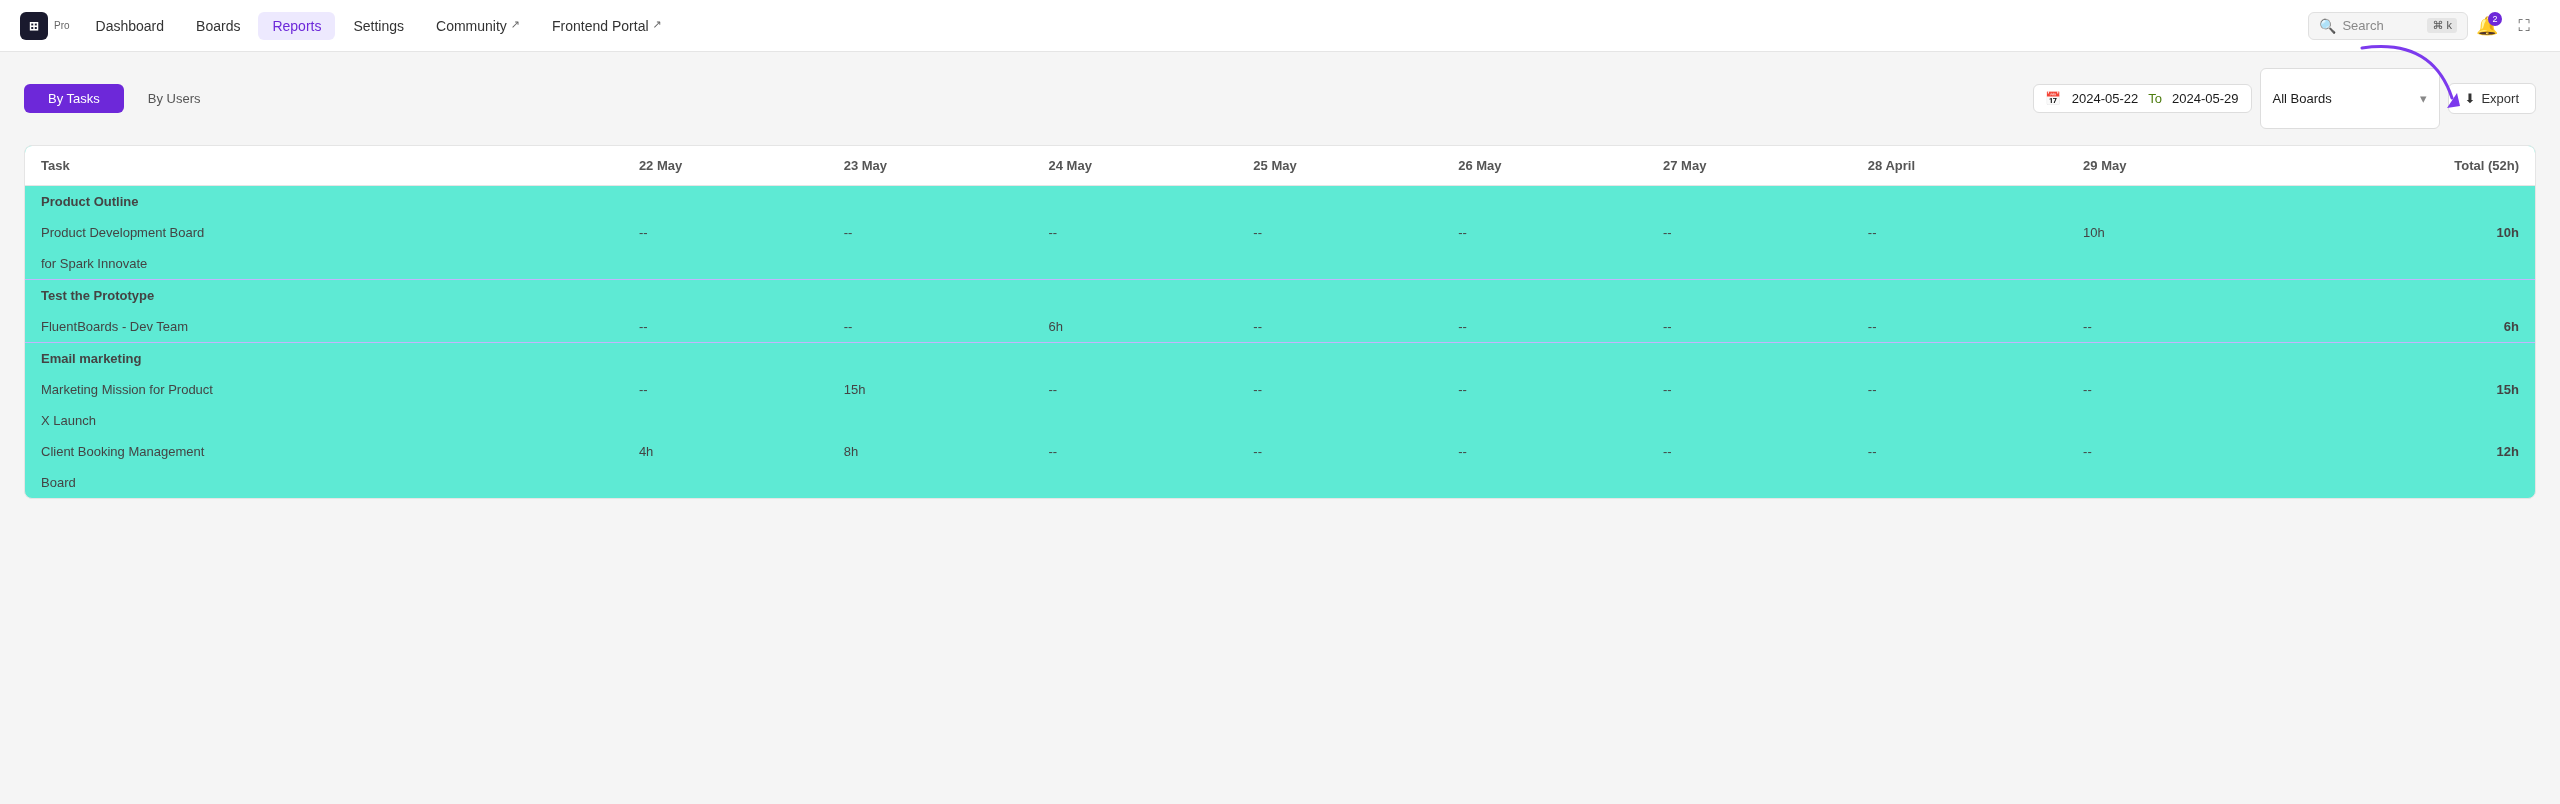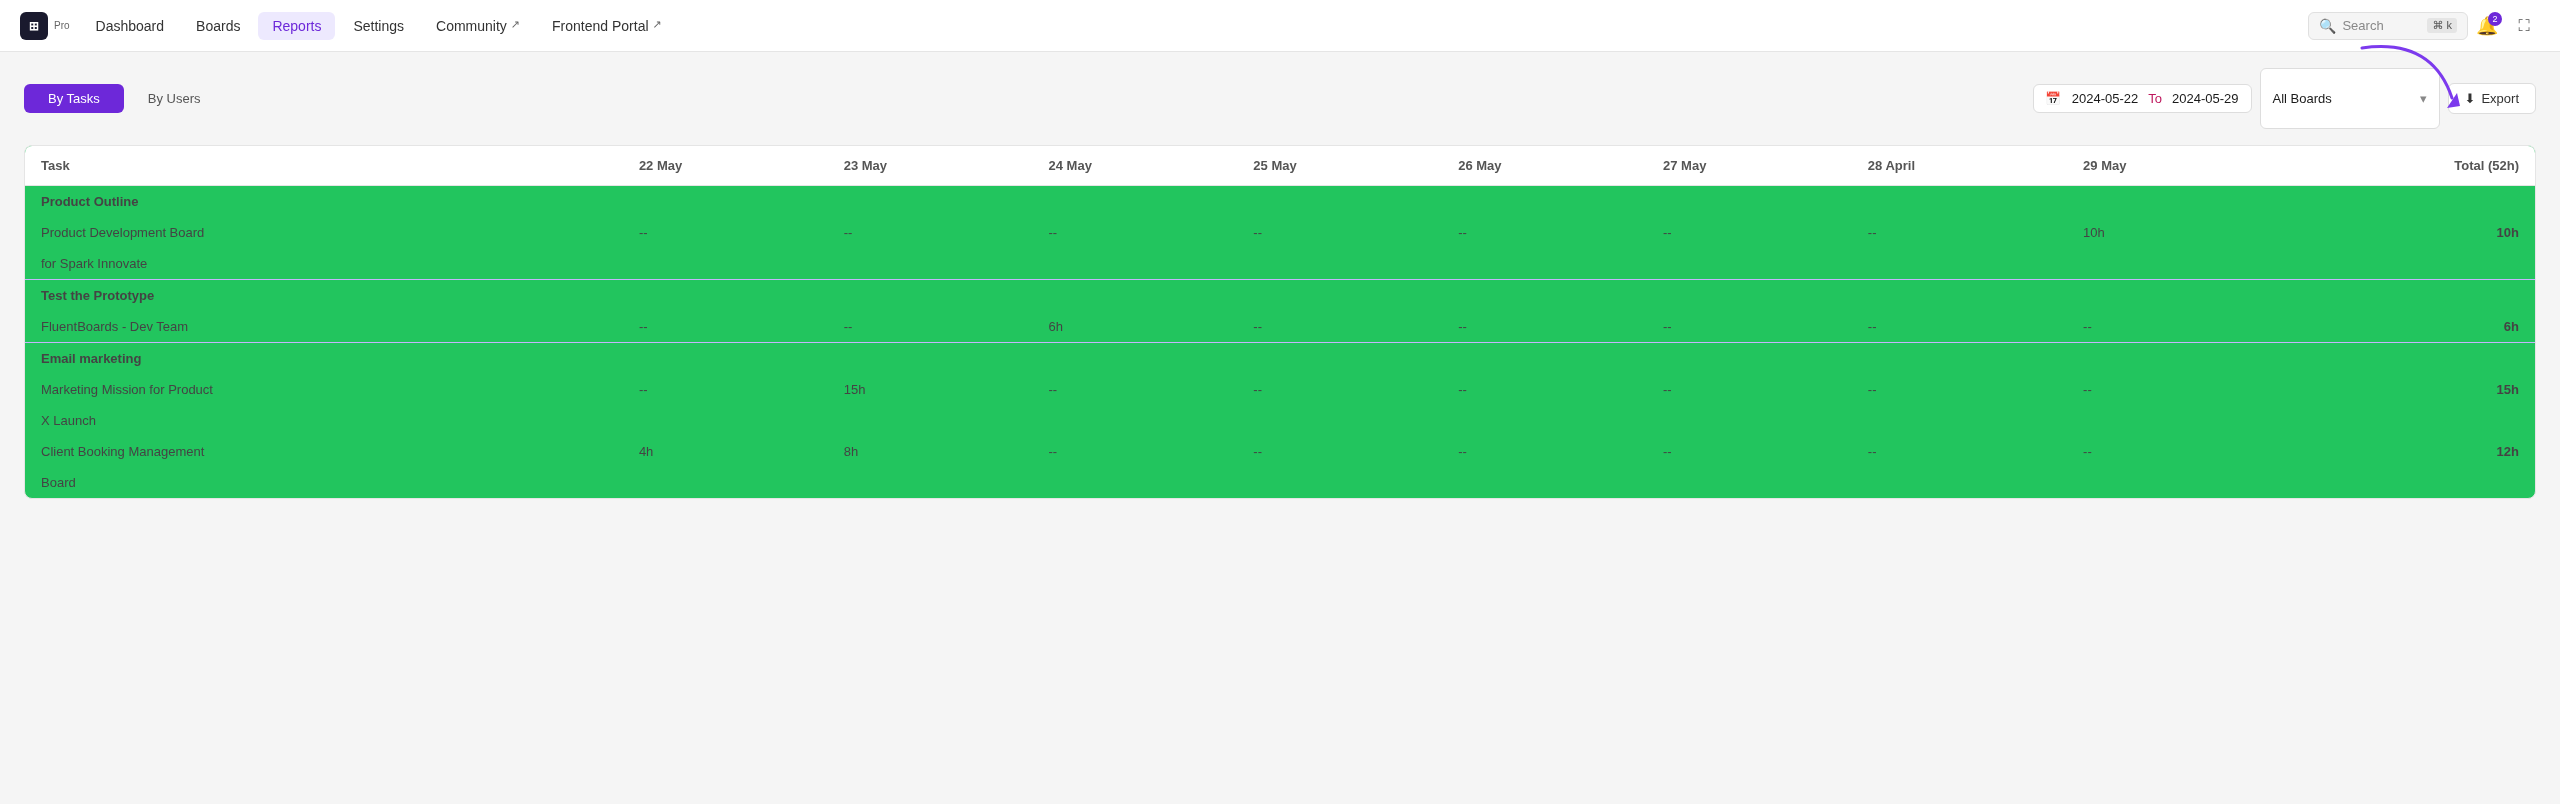--- a/index.html
+++ b/index.html
@@ -151,21 +151,21 @@
       display: flex;
       align-items: center;
       background: #fff;
       border: 1px solid #ddd;
       border-radius: 6px;
       padding: 6px 12px;
       gap: 10px;
       font-size: 13px;
       cursor: pointer;
     }
-    .date-range-sep { color: #be185d; }
+    .date-range-sep { color: #4d7c0f; }
     .board-select {
       display: flex;
       align-items: center;
       background: #fff;
       border: 1px solid #ddd;
       border-radius: 6px;
       padding: 22px 12px;
       gap: 8px;
       font-size: 13px;
       cursor: pointer;
@@ -181,21 +181,21 @@
       border: 1px solid #ddd;
       border-radius: 6px;
       font-size: 13px;
       cursor: pointer;
       color: #333;
       font-weight: 500;
     }
 
     
     .table-wrap {
-      background: #22c55e;
+      background: #5eead4;
       border-radius: 8px;
       border: 1px solid #e5e5e5;
       overflow: hidden;
     }
     .report-table {
       width: 100%;
       border-collapse: collapse;
     }
     .report-table thead tr {
       border-bottom: 1px solid #e5e5e5;

